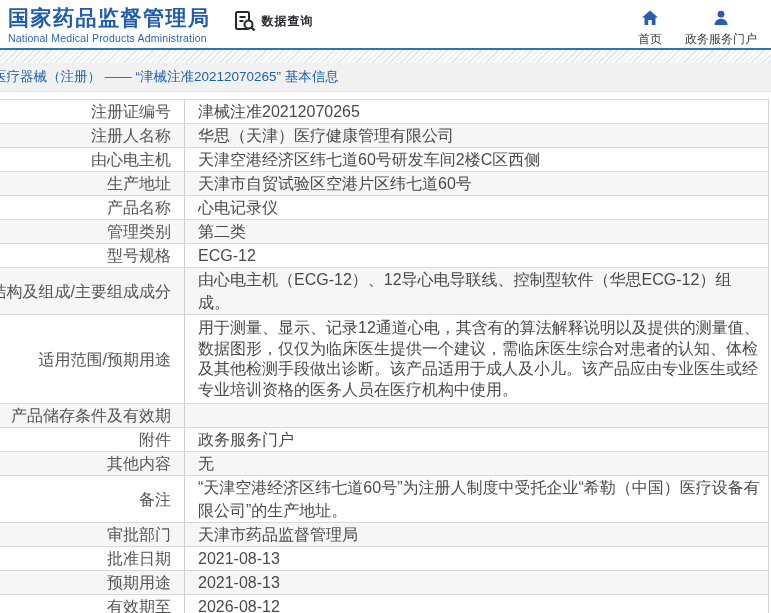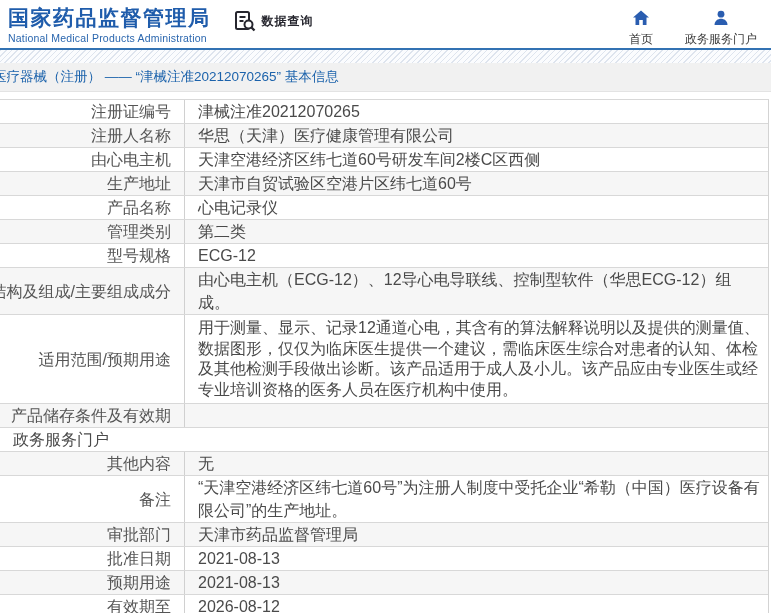--- a/index.html
+++ b/index.html
@@ -7,21 +7,21 @@
     font-family:"Liberation Sans","DejaVu Sans",sans-serif; }
 
   
   .header { height:48px; background:#fff; display:flex; align-items:center; position:relative; }
   .logo { margin-left:8px; margin-top:2px; }
   .logo-title { color:#1f5cab; font-size:21px; font-weight:bold; letter-spacing:1.5px; line-height:24px; }
   .logo-sub { color:#2a66ae; font-size:10.5px; margin-top:2px; letter-spacing:.2px; }
   .dq { display:flex; align-items:center; margin-left:22px; margin-top:-6px; }
   .dq-icon { width:24px; height:24px; margin-right:5px; }
   .dq-label { color:#26262e; font-size:12px; font-weight:bold; letter-spacing:1px; }
-  .nav { position:absolute; right:14px; top:9px; display:flex; gap:32px; }
+  .nav { position:absolute; right:14px; top:9px; display:flex; gap:23px; }
   .nav-item { display:flex; flex-direction:column; align-items:center; cursor:pointer; }
   .nav-item .nicon { width:18px; height:18px; }
   .nav-item .nlabel { font-size:12px; color:#3a3a3a; margin-top:4px; white-space:nowrap; }
 
   
   .blue-rule { height:2px; background:#3272b3; }
   .hatch { height:13px; background:#fbfcfe;
     background-image:repeating-linear-gradient(135deg, rgba(90,120,165,.18) 0, rgba(90,120,165,.18) 1px, transparent 1px, transparent 4px); }
 
   
@@ -124,20 +124,21 @@
   </div>
   <div class="trow tall">
     <div class="tlabel">适用范围/预期用途</div>
     <div class="tvalue">用于测量、显示、记录12通道心电，其含有的算法解释说明以及提供的测量值、数据图形，仅仅为临床医生提供一个建议，需临床医生综合对患者的认知、体检及其他检测手段做出诊断。该产品适用于成人及小儿。该产品应由专业医生或经专业培训资格的医务人员在医疗机构中使用。</div>
   </div>
   <div class="trow">
     <div class="tlabel">产品储存条件及有效期</div>
     <div class="tvalue"></div>
   </div>
   <div class="trow">
+    <div class="tlabel">附件</div>
     <div class="tvalue">政务服务门户</div>
   </div>
   <div class="trow">
     <div class="tlabel">其他内容</div>
     <div class="tvalue">无</div>
   </div>
   <div class="trow">
     <div class="tlabel">备注</div>
     <div class="tvalue">“天津空港经济区纬七道60号”为注册人制度中受托企业“希勒（中国）医疗设备有限公司”的生产地址。</div>
   </div>

